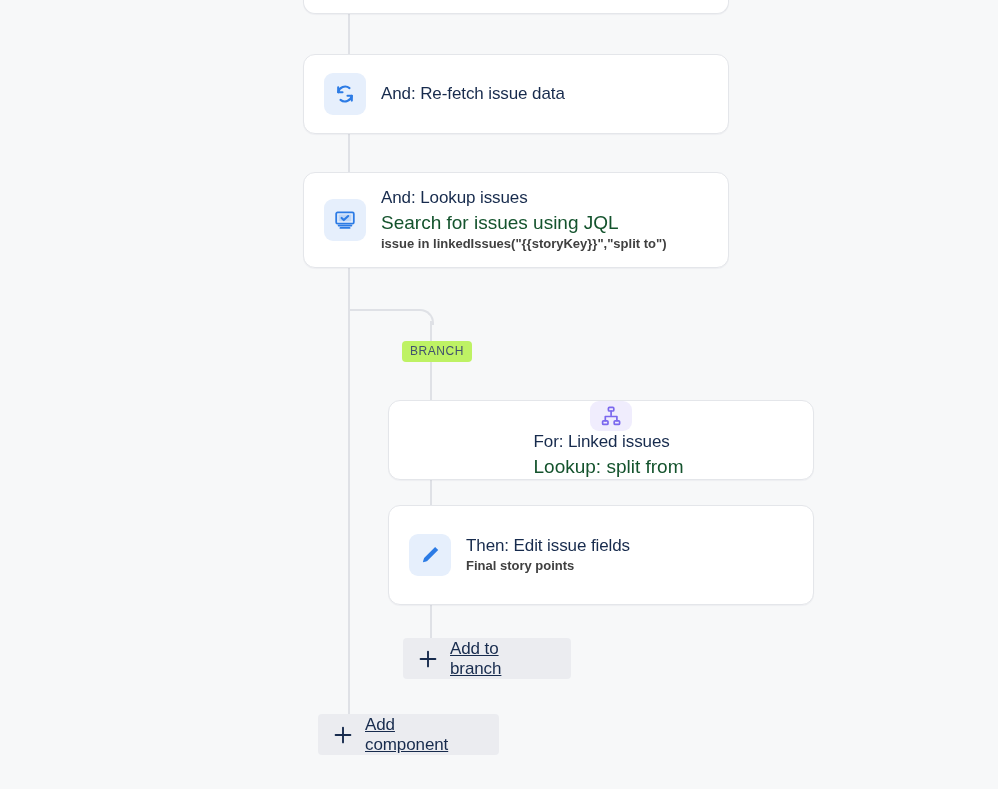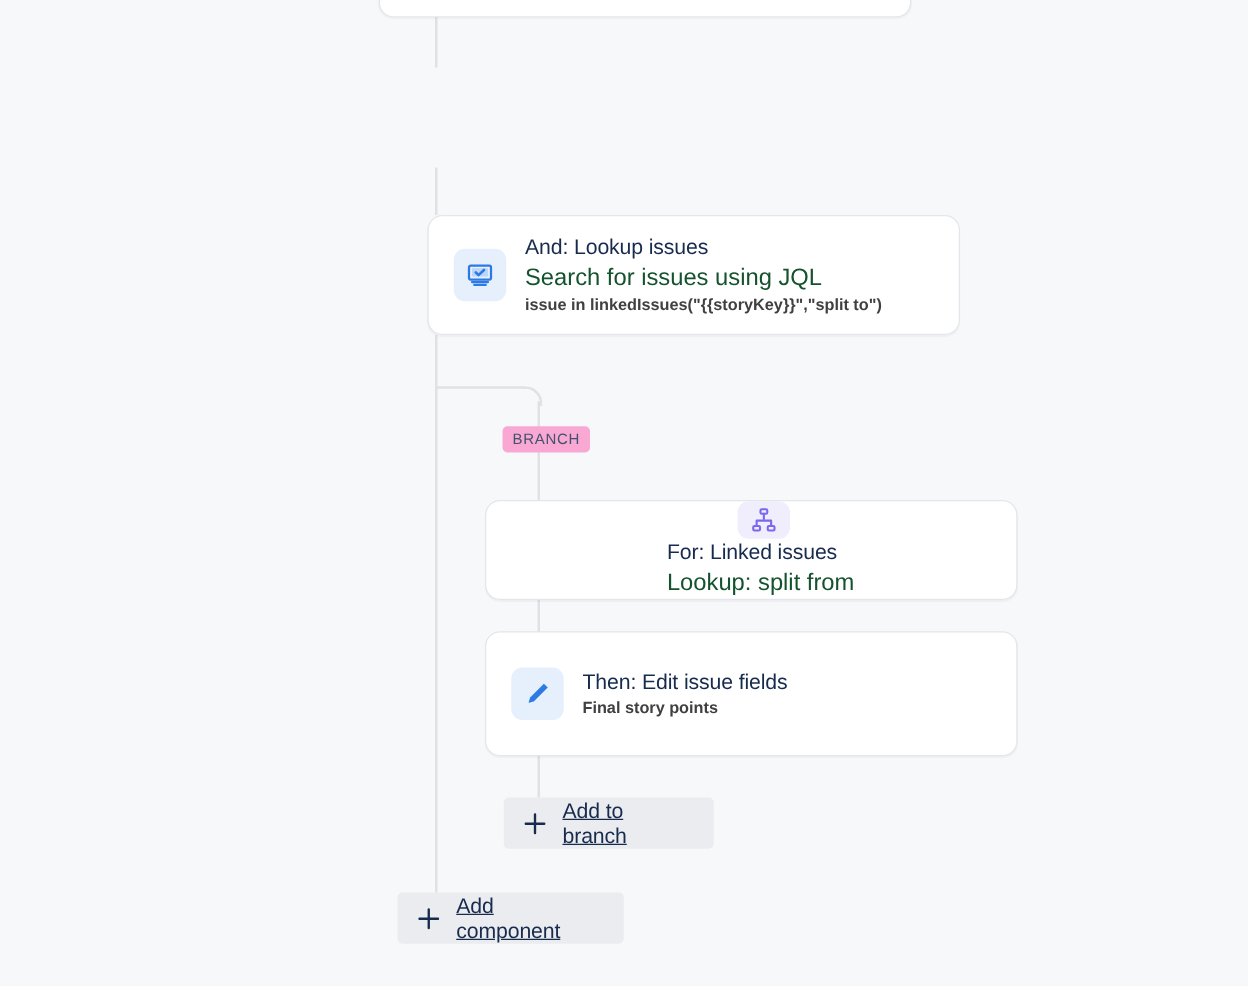--- a/index.html
+++ b/index.html
@@ -91,21 +91,21 @@
   .card-sub-strong {
     font-size: 13px;
     color: #404040;
     font-weight: bold;
     margin-top: 1px;
   }
 
   
   .branch-pill {
     position: absolute;
-    background: #f9a8d4;
+    background: #bef264;
     color: #42526e;
     font-size: 12px;
     letter-spacing: 0.55px;
     border-radius: 4px;
     padding: 3px 8px 4px 8px;
     z-index: 3;
     white-space: nowrap;
   }
 
   
@@ -148,22 +148,35 @@
 
   <div class="conn conn-h" style="left:348px; top:309px; width:72px;"></div>
   <div class="elbow-curve" style="left:418px; top:309px; width:14px; height:14px;"></div>
   <div class="conn conn-v" style="left:430px; top:321px; height:22px;"></div>
   <div class="conn conn-v" style="left:430px; top:360px; height:40px;"></div>
   <div class="conn conn-v" style="left:430px; top:480px; height:39px;"></div>
   <div class="conn conn-v" style="left:430px; top:600px; height:38px;"></div>
 
   <div class="card card-clipped" style="left:303px; top:-40px; width:426px; height:54px;"></div>
 
-
-  <div class="card" style="left:303px; top:172px; width:426px; height:96px;margin-left:39px;">
+  <div class="card" style="left:303px; top:54px; width:426px; height:80px;">
+    <div class="icon-badge blue">
+      <svg width="24" height="24" viewBox="0 0 24 24" fill="none">
+        <path d="M5.2 10.2a7 7 0 0 1 11.3-4.1" stroke="#2c7be5" stroke-width="2.1" stroke-linecap="round" fill="none"></path>
+        <path d="M18.8 13.8a7 7 0 0 1-11.3 4.1" stroke="#2c7be5" stroke-width="2.1" stroke-linecap="round" fill="none"></path>
+        <path d="M5.2 5.4v4.8h4.3" stroke="#2c7be5" stroke-width="2.1" stroke-linecap="round" stroke-linejoin="round" fill="none"></path>
+        <path d="M18.8 18.6v-4.8h-4.3" stroke="#2c7be5" stroke-width="2.1" stroke-linecap="round" stroke-linejoin="round" fill="none"></path>
+      </svg>
+    </div>
+    <div class="card-text">
+      <div class="card-title">And: Re-fetch issue data</div>
+    </div>
+  </div>
+
+  <div class="card" style="left:303px; top:172px; width:426px; height:96px;">
     <div class="icon-badge blue">
       <svg width="24" height="24" viewBox="0 0 24 24" fill="none">
         <rect x="3.2" y="4.4" width="17.6" height="11.2" rx="1.4" stroke="#2c7be5" stroke-width="1.8" fill="none"></rect>
         <rect x="5.6" y="6.6" width="12.8" height="6.6" rx="0.6" fill="#2c7be5" opacity="0.22"></rect>
         <path d="M8.6 9.9l2.2 2.2 4.4-4.1" stroke="#2c7be5" stroke-width="2.1" stroke-linecap="round" stroke-linejoin="round" fill="none"></path>
         <path d="M5.6 17.6h12.8" stroke="#2c7be5" stroke-width="1.8" stroke-linecap="round"></path>
         <path d="M7.4 19.9h9.2" stroke="#2c7be5" stroke-width="1.8" stroke-linecap="round"></path>
       </svg>
     </div>
     <div class="card-text">

